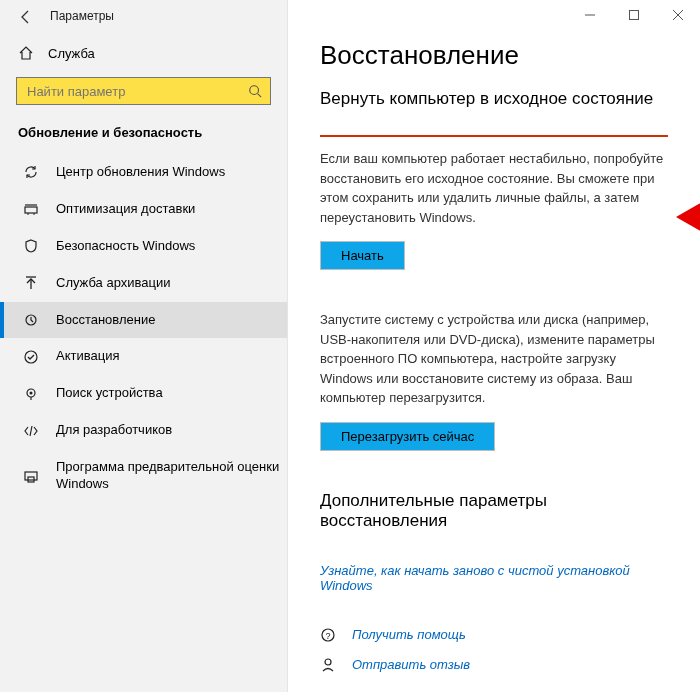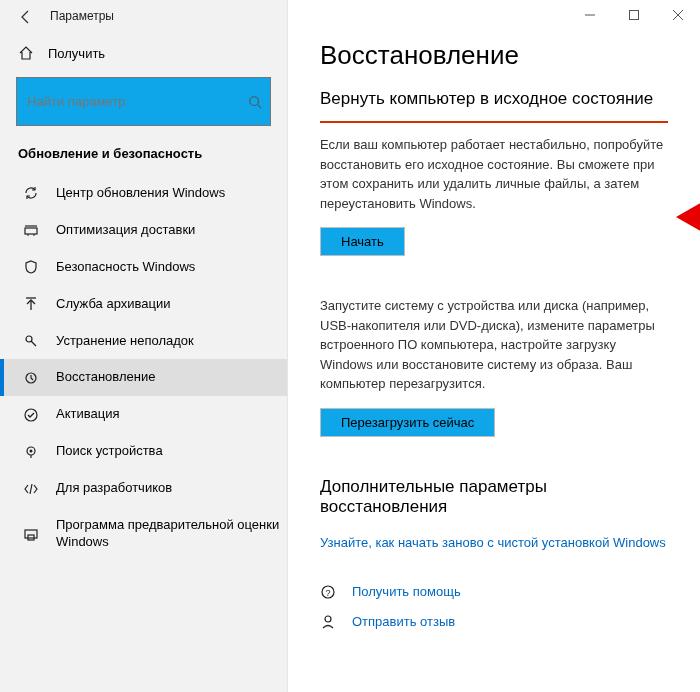--- a/index.html
+++ b/index.html
@@ -47,23 +47,23 @@
 .home-row {
   display: flex; align-items: center;
   padding: 8px 0 8px 18px;
   gap: 14px;
   font-size: 13px;
 }
 .search-wrap { padding: 8px 16px 12px 16px; }
 .search {
   width: 100%;
   border: 1px solid #767676;
-  background: #0ea5e9;
+  background: #fde047;
   display: flex; align-items: center;
-  height: 49px;
+  height: 28px;
 }
 .search input {
   border: none; outline: none;
   flex: 1; padding: 0 10px;
   font-size: 13px;
   background: transparent;
 }
 .search .sicon { width: 30px; display: flex; justify-content: center; color: #444; }
 .section-header {
   padding: 8px 18px 14px 18px;
@@ -87,42 +87,42 @@
 .nav-item .label { flex: 1; line-height: 1.3; }
 .page-title {
   font-size: 26px;
   font-weight: 400;
   padding-top: 40px;
   padding-bottom: 18px;
 }
 .subheading {
   font-size: 17px;
   font-weight: 400;
-  padding-bottom: 12px;
+  padding-bottom: 26px;
   border-bottom: 2px solid #cc3300;
   margin-bottom: 12px;
 }
 .subheading.nb { border-bottom: none; margin-bottom: 6px; }
 .body-text {
   font-size: 13px;
   color: #333;
   line-height: 1.5;
   margin-bottom: 14px;
 }
 .btn {
   display: inline-block;
   background: #0ea5e9;
   border: 1px solid #bdbdbd;
   padding: 6px 20px;
   font-size: 13px;
   color: #000;
   cursor: pointer;
 }
 .section-gap { height: 40px; }
-.link { color: #0067c0; cursor: pointer; font-size: 13px; }
+.link { color: #0067c0; cursor: pointer; font-size: 13px; font-style: italic; }
 .footer-links { margin-top: 34px; display: flex; flex-direction: column; gap: 14px; }
 .footer-links .row { display: flex; align-items: center; gap: 14px; }
 .footer-links .icon { width: 18px; color: #222; }
 .arrow {
   position: absolute;
   left: 388px; top: 200px;
   color: #e60000;
 }
 svg { display: block; }
 </style>
@@ -140,21 +140,21 @@
       </span>
       <span>Параметры</span>
     </div>
 
     <div class="home-row">
       <span class="icon">
         <svg width="16" height="16" viewBox="0 0 16 16">
             <path d="M2 8 L8 2 L14 8 M4 7 V14 H12 V7" stroke="#222" stroke-width="1.2" fill="none"></path>
           </svg>
       </span>
-      <span>Получить</span>
+      <span>Служба</span>
     </div>
 
     <div class="search-wrap">
       <div class="search">
         <input type="text" placeholder="Найти параметр" style="">
         <span class="sicon">
           <svg width="14" height="14" viewBox="0 0 16 16">
               <circle cx="7" cy="7" r="5" stroke="#555" stroke-width="1.3" fill="none"></circle>
               <line x1="11" y1="11" x2="15" y2="15" stroke="#555" stroke-width="1.3"></line>
             </svg>
@@ -195,29 +195,20 @@
         </div>
         <div class="nav-item">
           <span class="icon">
             <svg width="16" height="16" viewBox="0 0 16 16">
               <line x1="8" y1="14" x2="8" y2="4" stroke="#222" stroke-width="1.3"></line>
               <path d="M4 8 L8 4 L12 8" stroke="#222" stroke-width="1.3" fill="none"></path>
               <line x1="3" y1="2" x2="13" y2="2" stroke="#222" stroke-width="1.3"></line>
             </svg>
           </span>
           <span class="label">Служба архивации</span>
-        </div>
-        <div class="nav-item">
-          <span class="icon">
-            <svg width="16" height="16" viewBox="0 0 16 16">
-              <circle cx="6" cy="6" r="3" stroke="#222" stroke-width="1.2" fill="none"></circle>
-              <line x1="8" y1="8" x2="13" y2="13" stroke="#222" stroke-width="1.3"></line>
-            </svg>
-          </span>
-          <span class="label">Устранение неполадок</span>
         </div>
         <div class="nav-item active">
           <span class="icon">
             <svg width="16" height="16" viewBox="0 0 16 16">
               <circle cx="8" cy="8" r="5" stroke="#222" stroke-width="1.2" fill="none"></circle>
               <path d="M8 5 V8 L10 10" stroke="#222" stroke-width="1.2" fill="none"></path>
             </svg>
           </span>
           <span class="label">Восстановление</span>
         </div>

